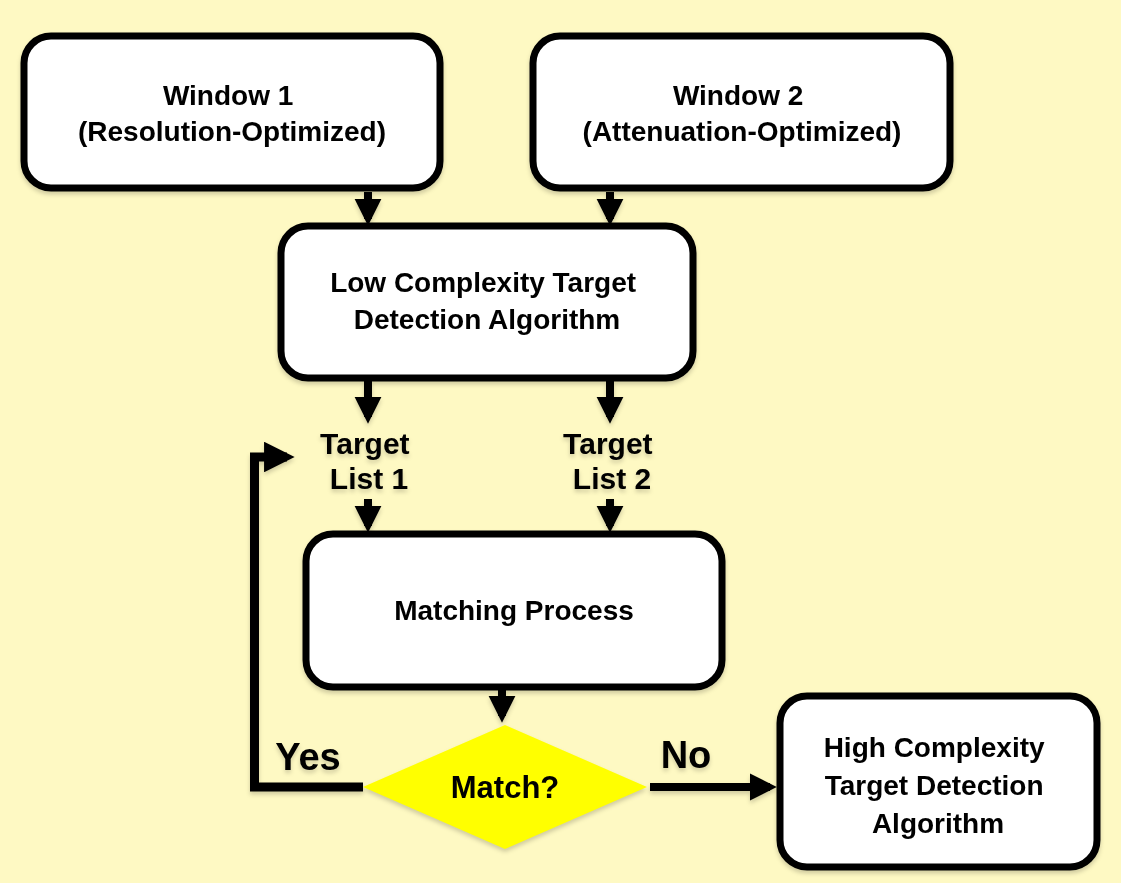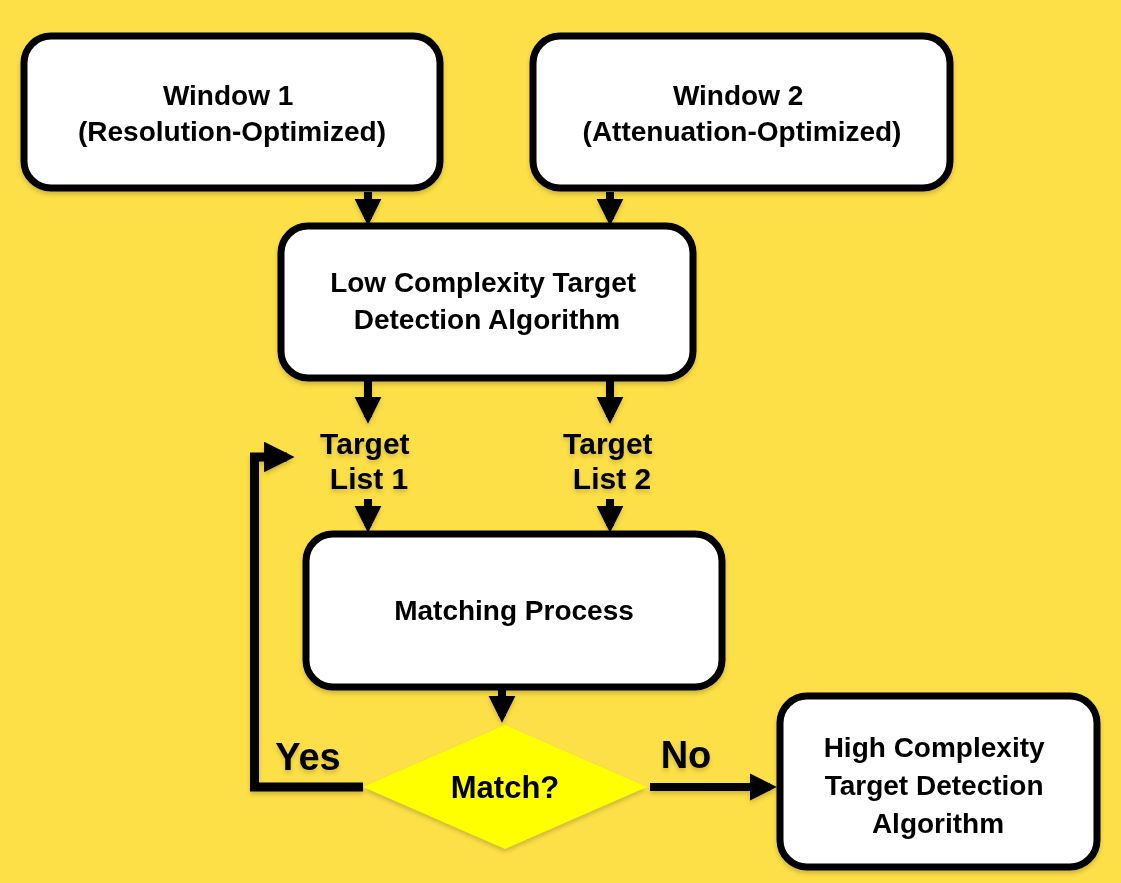--- a/index.html
+++ b/index.html
@@ -4,21 +4,21 @@
 <style>
   html, body {
     margin: 0;
     padding: 0;
     background: #ffffff;
   }
   .canvas {
     position: relative;
     width: 1121px;
     height: 883px;
-    background: #fde047;
+    background: #fef9c3;
     overflow: hidden;
   }
   svg.diagram {
     display: block;
     width: 1121px;
     height: 883px;
     filter: drop-shadow(0 3px 2px rgba(0,0,0,0.18));
   }
   .node-box {
     fill: #ffffff;

